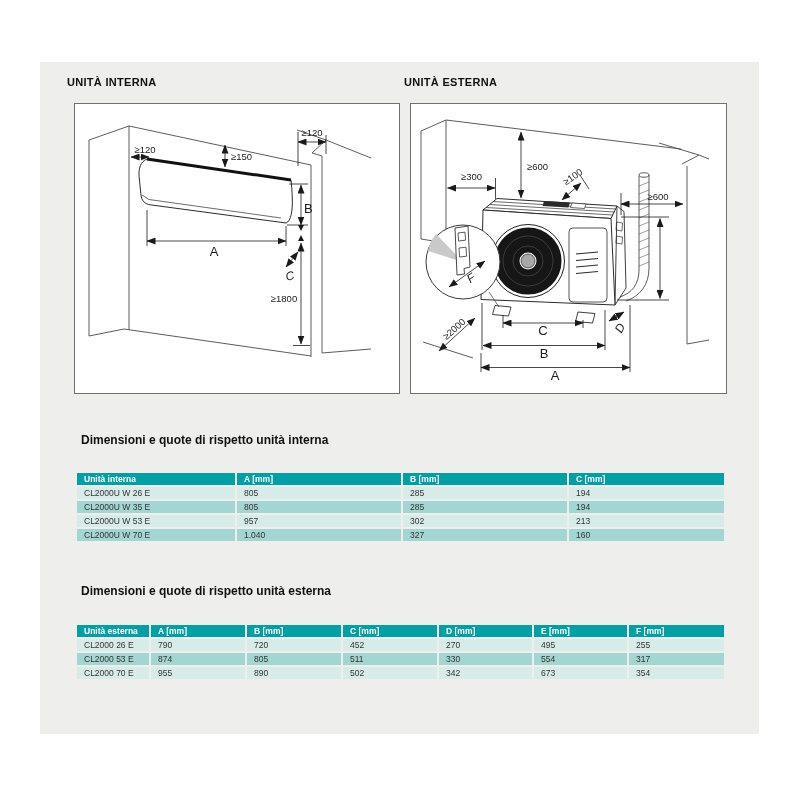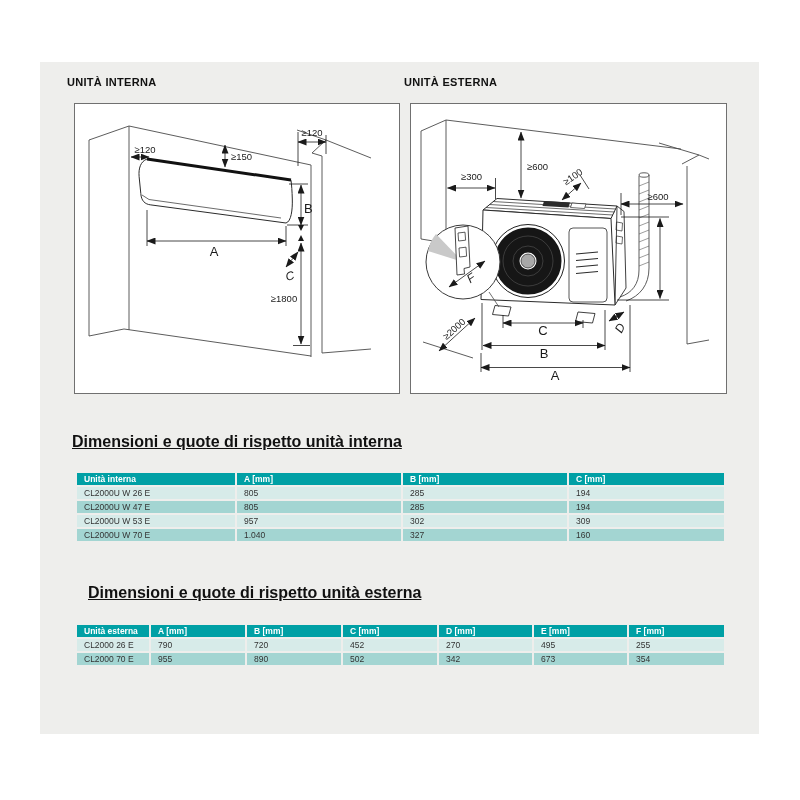--- a/index.html
+++ b/index.html
@@ -8,23 +8,23 @@
     font-family:"Liberation Sans",sans-serif;color:#1a1a1a;
   }
   .panel{position:absolute;left:40px;top:62px;width:719px;height:672px;background:#eeeeec;}
   .diag-title{position:absolute;font-size:11px;font-weight:bold;letter-spacing:.3px;color:#111;}
   .diag-title.indoor{left:67px;top:76px;}
   .diag-title.outdoor{left:404px;top:76px;}
   .diag-box{position:absolute;background:#ffffff;border:1px solid #707070;}
   .diag-box.indoor{left:74px;top:103px;width:324px;height:289px;}
   .diag-box.outdoor{left:410px;top:103px;width:315px;height:289px;}
   .diag-box svg{display:block;}
-  .section-title{position:absolute;left:72px;font-size:16px;font-weight:bold;color:#111;text-decoration:underline;}
+  .section-title{position:absolute;left:81px;font-size:12px;font-weight:bold;color:#111;}
   .section-title.t1{top:433px;}
-  .section-title.t2{top:584px;margin-left:16px;}
+  .section-title.t2{top:584px;}
   .dim-table{position:absolute;left:77px;width:647px;border-collapse:separate;border-spacing:0;table-layout:fixed;}
   .dim-table.t1{top:473px;}
   .dim-table.t2{top:625px;}
   .dim-table th{
     background:#00a0a5;color:#ffffff;font-weight:bold;text-align:left;
     font-size:8.5px;height:14px;padding:0 0 0 7px;box-sizing:border-box;
     border-bottom:2px solid #eeeeec;border-right:2px solid #eeeeec;white-space:nowrap;overflow:hidden;
   }
   .dim-table td{
     font-size:8.5px;color:#333;height:14px;padding:0 0 0 7px;box-sizing:border-box;
@@ -192,30 +192,30 @@
       </tr>
     </thead>
   <tbody>
       <tr>
         <td>CL2000U W 26 E</td>
         <td>805</td>
         <td>285</td>
         <td>194</td>
       </tr>
       <tr>
-        <td>CL2000U W 47 E</td>
+        <td>CL2000U W 35 E</td>
         <td>805</td>
         <td>285</td>
         <td>194</td>
       </tr>
       <tr>
         <td>CL2000U W 53 E</td>
         <td>957</td>
         <td>302</td>
-        <td>309</td>
+        <td>213</td>
       </tr>
       <tr>
         <td>CL2000U W 70 E</td>
         <td>1.040</td>
         <td>327</td>
         <td>160</td>
       </tr>
     </tbody>
 </table>
 
@@ -246,20 +246,29 @@
       <tr>
         <td>CL2000 26 E</td>
         <td>790</td>
         <td>720</td>
         <td>452</td>
         <td>270</td>
         <td>495</td>
         <td>255</td>
       </tr>
       <tr>
+        <td>CL2000 53 E</td>
+        <td>874</td>
+        <td>805</td>
+        <td>511</td>
+        <td>330</td>
+        <td>554</td>
+        <td>317</td>
+      </tr>
+      <tr>
         <td>CL2000 70 E</td>
         <td>955</td>
         <td>890</td>
         <td>502</td>
         <td>342</td>
         <td>673</td>
         <td>354</td>
       </tr>
     </tbody>
 </table>

